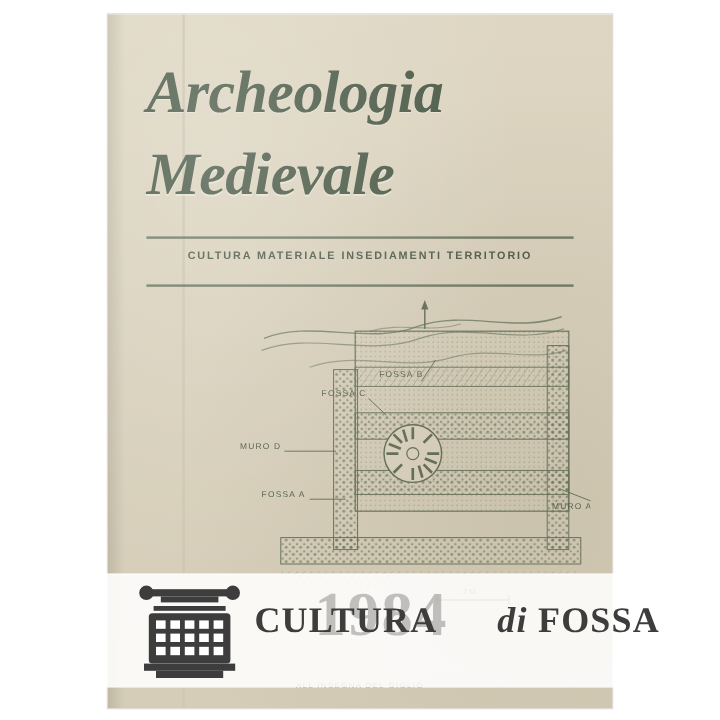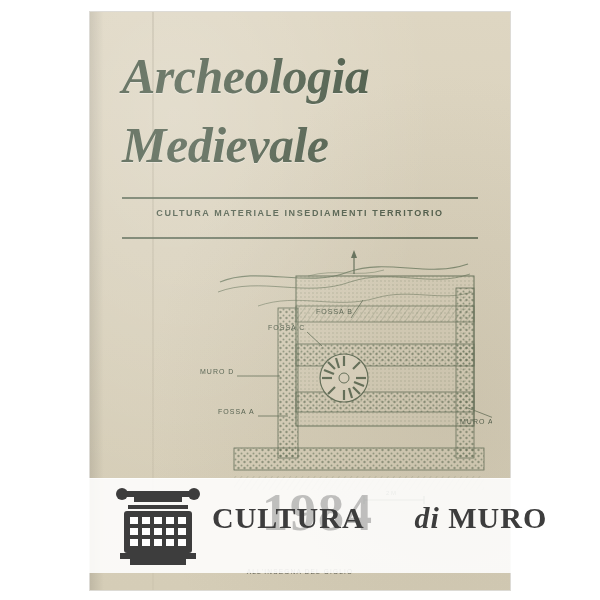--- a/index.html
+++ b/index.html
@@ -308,19 +308,19 @@
             <rect x="66" y="54" width="8" height="7"></rect>
           </g>
           <rect x="8" y="68" width="76" height="6" fill="#3d3d3d"></rect>
           <rect x="18" y="74" width="56" height="6" fill="#3d3d3d"></rect>
         </svg>
       </div>
 
       <div class="band-text">
         <span>CULTURA</span>
         <span class="di">di</span>
-        <span>MURO</span>
+        <span>FOSSA</span>
       </div>
 
     </div>
   </div>
 
 </div>
 
 </body></html>

